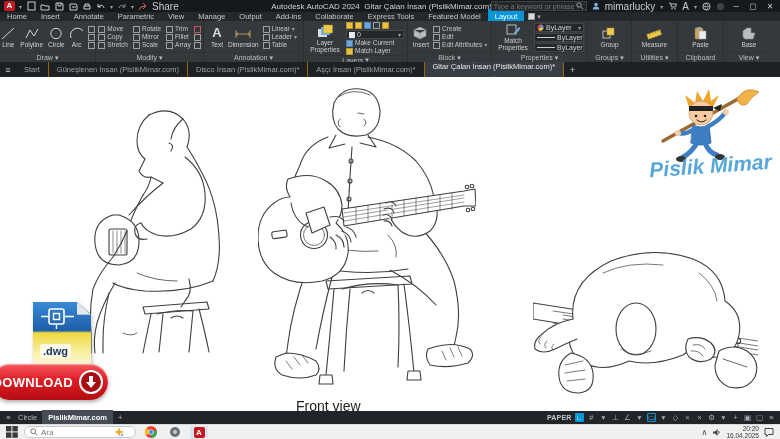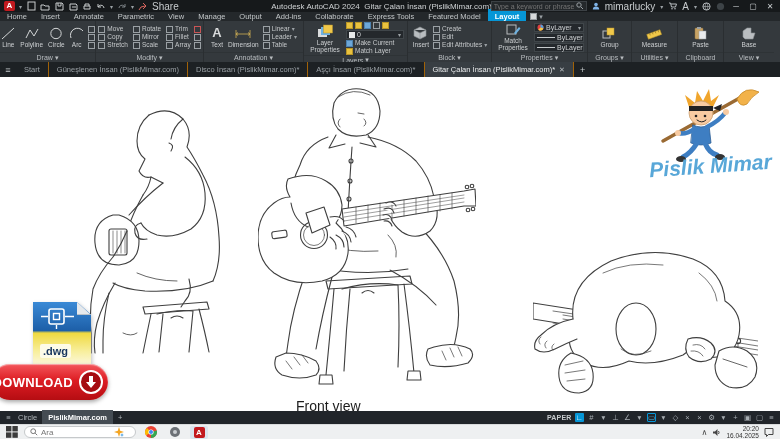--- a/index.html
+++ b/index.html
@@ -18,21 +18,21 @@
   .tb-search{display:flex;align-items:center;background:#24282b;border:1px solid #3c4145;height:10px;width:96px;padding:0 2px;}
   .tb-search input{background:transparent;border:0;outline:0;color:#9aa0a4;font-size:7px;width:82px;padding:0;}
   .winbtn{width:12px;text-align:center;color:#c7cbcd;font-size:8px;}
   .tinytxt{font-size:10px;color:#c7cbcd;white-space:nowrap;}
   .caret{font-size:6px;color:#9aa0a4;}
 
   
   .ribbontabs{position:absolute;left:0;top:12px;width:780px;height:9px;background:#24282b;
     display:flex;align-items:center;gap:0;color:#c3c7c9;font-size:7.5px;}
   .rtab{padding:4px 7px;height:16px;display:flex;align-items:center;white-space:nowrap;position:relative;}
-  .rtab.active-blue{background:#0696d7;color:#fff;font-weight:bold;}
+  .rtab.active-blue{background:#0696d7;color:#fff;}
   .rtab.home::after{content:"";position:absolute;left:2px;right:2px;bottom:0;height:2px;background:#7a2022;}
   .rtab-switch{margin-left:4px;display:flex;align-items:center;gap:2px;color:#9aa0a4;font-size:7px;}
 
   
   .ribbon{position:absolute;left:0;top:21px;width:780px;height:41px;background:#34393d;display:flex;}
   .panel{height:41px;border-right:1px solid #2a2e31;display:flex;flex-direction:column;flex:0 0 auto;overflow:hidden;}
   .panel-body{flex:1;display:flex;align-items:center;justify-content:center;gap:3px;padding:1px 2px 0 2px;}
   .panel-name{height:10px;display:flex;align-items:center;justify-content:center;gap:2px;
     font-size:7px;color:#b9bdc0;background:#34393d;border-top:1px solid #2e3336;}
   .bigtool{display:flex;flex-direction:column;align-items:center;justify-content:flex-start;gap:1px;
@@ -51,21 +51,21 @@
   .combo .line{width:18px;height:1px;background:#c7cbcd;flex:0 0 auto;}
   .grid3{display:grid;grid-template-columns:auto auto auto;gap:1px 5px;}
   .lp-label{width:36px;}
 
   
   .filetabs{position:absolute;left:0;top:62px;width:780px;height:15px;background:#1d2124;
     display:flex;align-items:center;color:#9aa0a5;font-size:7.5px;}
   .ft-menu{width:16px;text-align:center;color:#c3c7c9;font-size:9px;}
   .ftab{padding:0 8px;height:15px;display:flex;align-items:center;gap:4px;border-right:1px solid #a16207;
     white-space:nowrap;}
-  .ftab.active{background:#383e43;color:#e9ebec;}
+  .ftab.active{background:#383e43;color:#e9ebec;flex-direction:column;}
   .ftab .x{color:#b7bcbf;font-size:7px;}
   .ft-plus{padding:0 6px;color:#c3c7c9;font-size:9px;}
 
   
   .canvas{position:absolute;left:0;top:77px;width:780px;height:334px;background:#fff;overflow:hidden;}
   .canvas svg{position:absolute;}
   .caption{position:absolute;left:296px;top:321px;font-size:14px;color:#1c1c1c;}
 
   
   .dwgicon{position:absolute;left:33px;top:225px;width:58px;height:62px;filter:drop-shadow(1px 2px 2px rgba(0,0,0,.25));}

